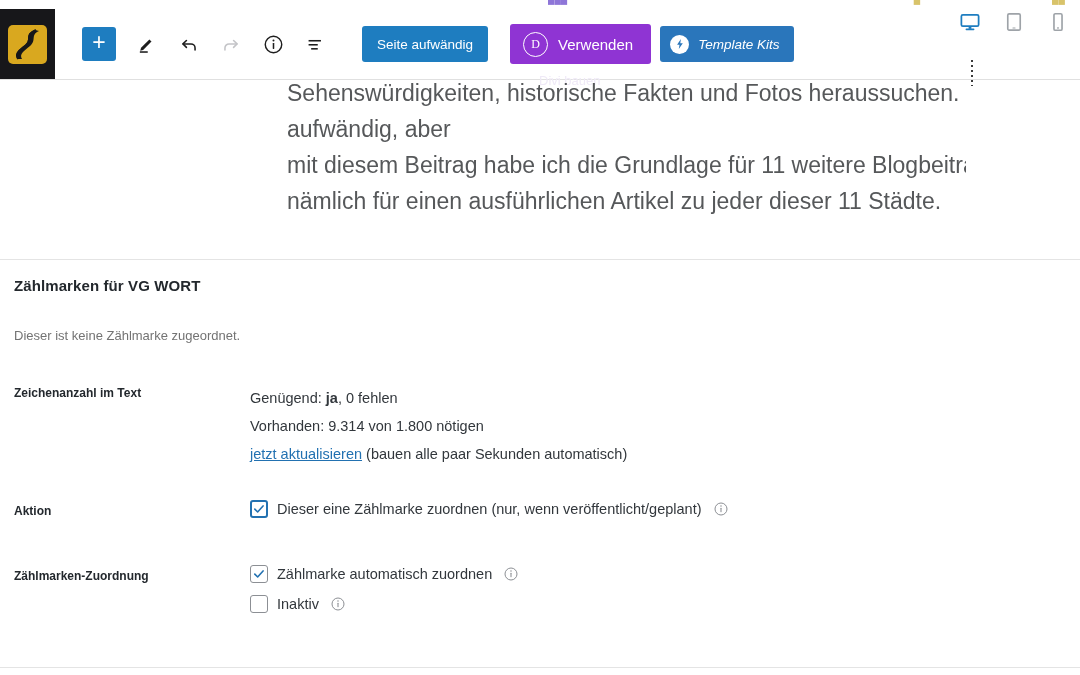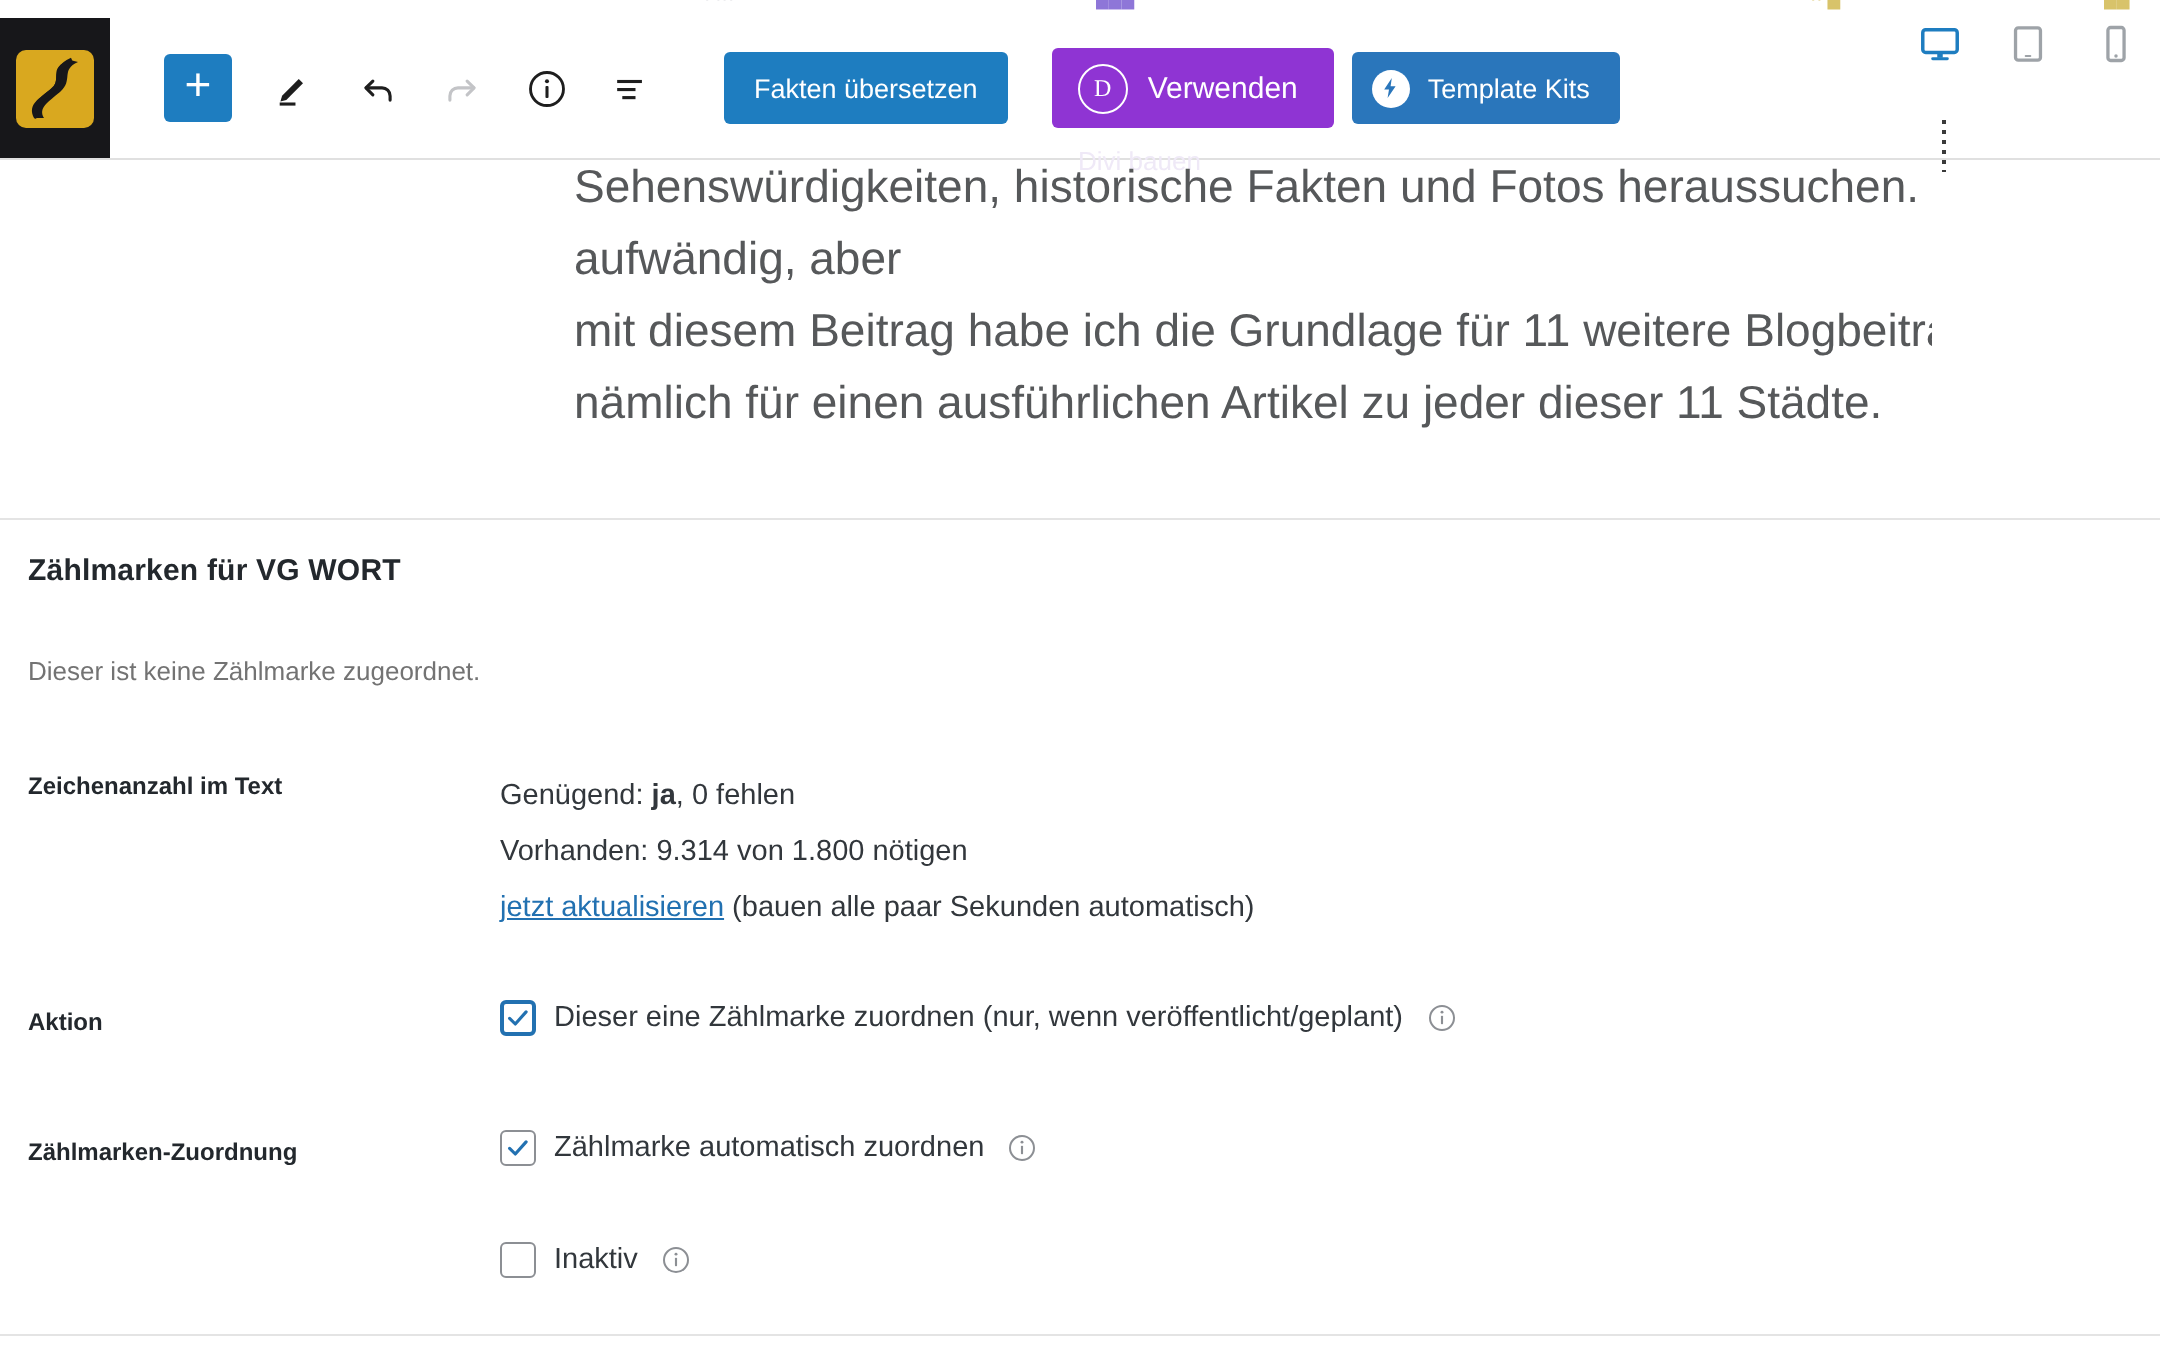--- a/index.html
+++ b/index.html
@@ -156,20 +156,21 @@
     border-radius: 3px;
     font-size: 13.5px;
     font-family: "Liberation Sans", sans-serif;
     padding: 0 15px 0 10px;
     cursor: pointer;
     margin-left: 9px;
     display: flex;
     align-items: center;
     gap: 9px;
     white-space: nowrap;
+    font-style: italic;
   }
   .kits-circle {
     width: 19px; height: 19px;
     border-radius: 50%;
     background: #ffffff;
     display: flex; align-items: center; justify-content: center;
   }
 
   .ghost-divi-label {
     position: absolute;
@@ -310,21 +311,21 @@
     position: absolute;
     left: 250px;
     display: flex;
     align-items: center;
     gap: 9px;
     white-space: nowrap;
     font-size: 14.5px;
     color: #32373c;
   }
   .cb-line.l1 { top: -4px; }
-  .cb-line.l2 { top: 26px; margin-top: 26px; }
+  .cb-line.l2 { top: 26px; }
 
   .cbox {
     width: 18px;
     height: 18px;
     border-radius: 3px;
     box-sizing: border-box;
     background: #fff;
     display: flex;
     align-items: center;
     justify-content: center;
@@ -400,21 +401,21 @@
     </button>
 
     <button class="tb-btn">
       <svg width="22" height="22" viewBox="0 0 24 24">
         <rect x="5" y="7.6" width="13.5" height="1.7" fill="#1e1e1e"></rect>
         <rect x="5" y="12.0" width="10.0" height="1.7" fill="#1e1e1e"></rect>
         <rect x="7.8" y="16.4" width="7.2" height="1.7" fill="#1e1e1e"></rect>
       </svg>
     </button>
 
-    <button class="btn-translate">Fakten übersetzen</button>
+    <button class="btn-translate">Seite aufwändig</button>
 
     <button class="btn-divi">
       <span class="divi-circle">D</span>
       <span>Verwenden</span>
     </button>
 
     <button class="btn-kits">
       <span class="kits-circle">
         <svg width="12" height="12" viewBox="0 0 24 24">
           <path d="M13.8 2 L6.2 13.4 H11 L9.6 22 L17.6 10.3 H12.6 Z" fill="#2a76bb"></path>

